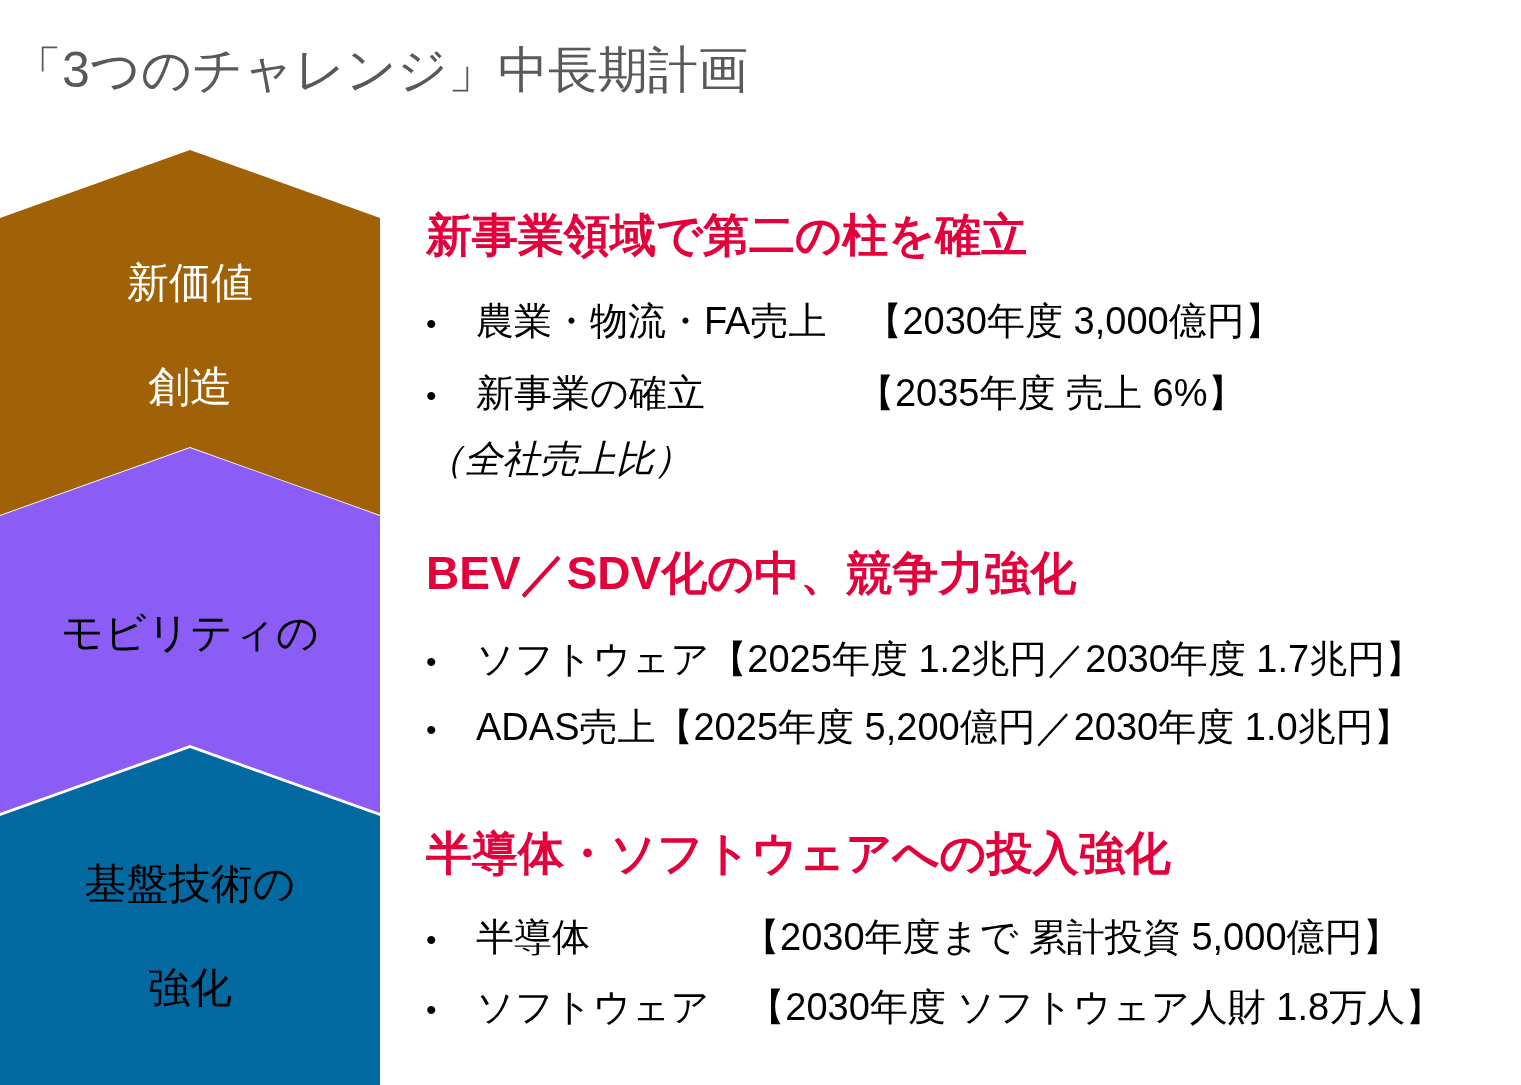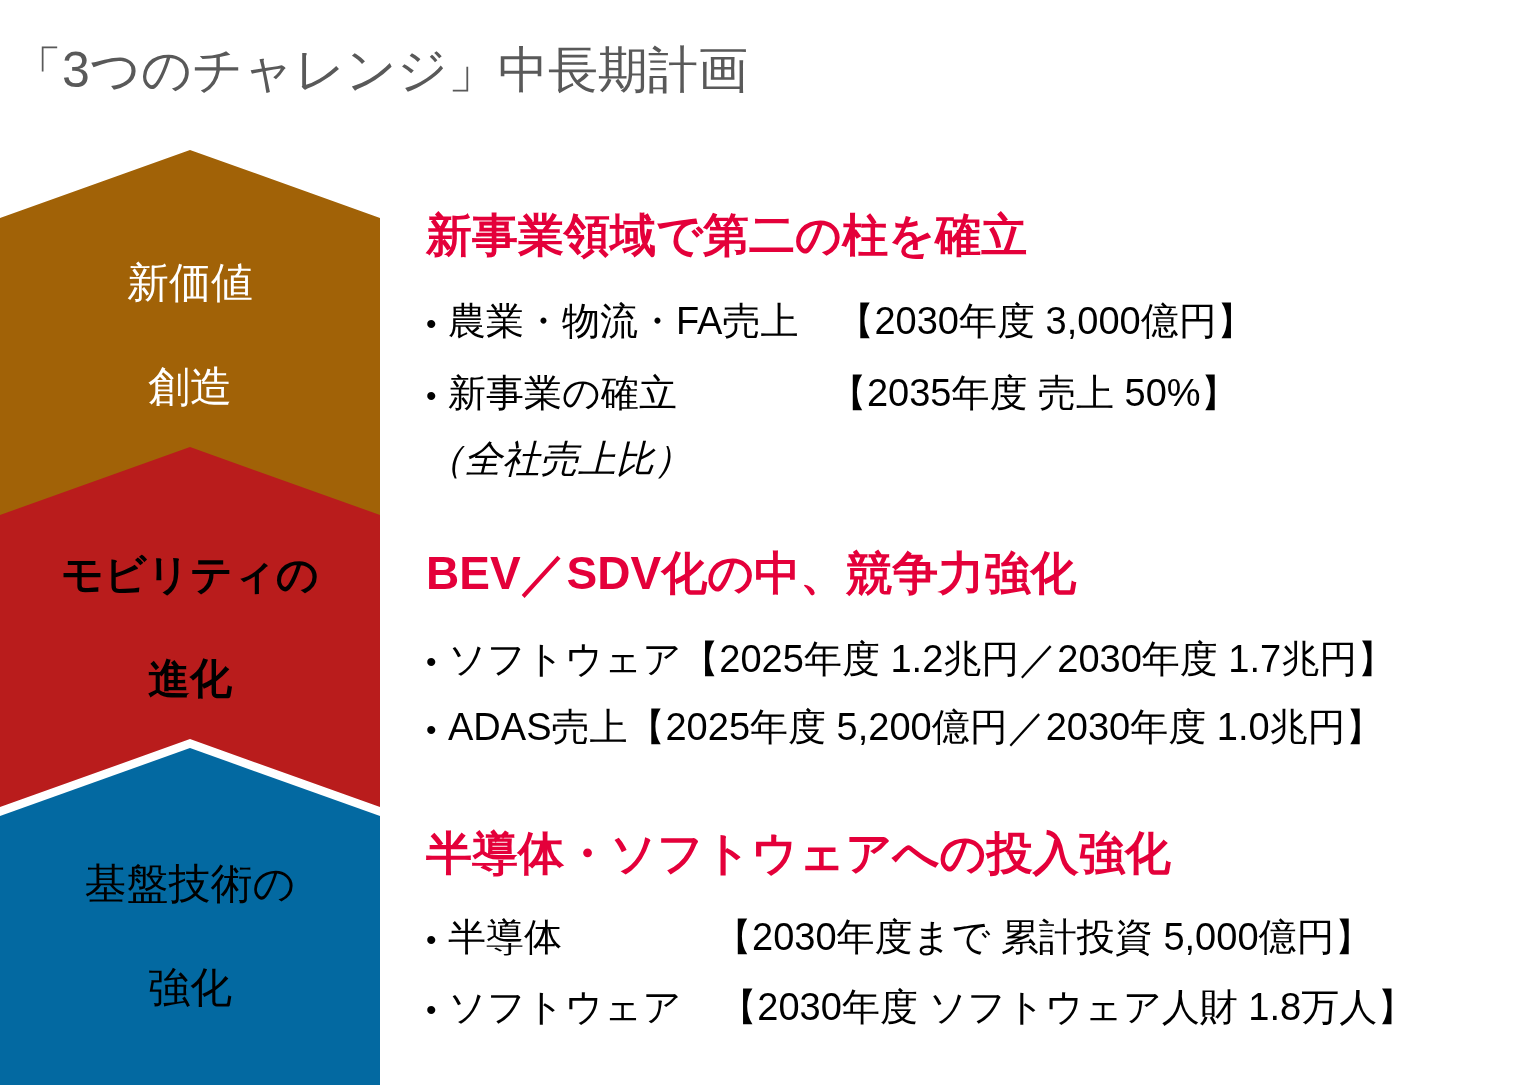--- a/index.html
+++ b/index.html
@@ -57,27 +57,26 @@
     top: 0px;
     height: 365px;
     background: #a16207;
     -webkit-clip-path: polygon(0% 18.6%, 50% 0%, 100% 18.6%, 100% 100%, 50% 81.4%, 0% 100%);
     clip-path: polygon(0% 18.6%, 50% 0%, 100% 18.6%, 100% 100%, 50% 81.4%, 0% 100%);
     color: #ffffff;
   }
   #chevron-new-value .chevron-label { padding-top: 6px; }
 
   #chevron-mobility {
-    top: 292px;
+    top: 298px;
     height: 365px;
-    background: #b91c1c;
+    background: #8b5cf6;
     -webkit-clip-path: polygon(0% 18.6%, 50% 0%, 100% 18.6%, 100% 100%, 50% 81.4%, 0% 100%);
     clip-path: polygon(0% 18.6%, 50% 0%, 100% 18.6%, 100% 100%, 50% 81.4%, 0% 100%);
     color: #000000;
-    font-weight: bold;
   }
   #chevron-mobility .chevron-label { padding-top: 6px; }
 
   #chevron-foundation {
     top: 598px;
     height: 337px;
     background: #0369a1;
     -webkit-clip-path: polygon(0% 20.2%, 50% 0%, 100% 20.2%, 100% 100%, 0% 100%);
     clip-path: polygon(0% 20.2%, 50% 0%, 100% 20.2%, 100% 100%, 0% 100%);
     color: #000000;
@@ -119,21 +118,21 @@
     line-height: 1.0;
     white-space: nowrap;
   }
   .bullet-dot {
     width: 22px;
     flex: 0 0 22px;
     font-size: 30px;
     line-height: 1;
     color: #000000;
   }
-  .bullet-text { white-space: pre; }
+  .bullet-text { white-space: pre; margin-left: 28px; }
 
   #section-new-value .bullet-item  { margin-top: 34px; }
   #section-new-value .bullet-item:first-child { margin-top: 44px; }
   #section-mobility .bullet-item   { margin-top: 30px; }
   #section-mobility .bullet-item:first-child { margin-top: 44px; }
   #section-foundation .bullet-item { margin-top: 32px; }
   #section-foundation .bullet-item:first-child { margin-top: 42px; }
 
   .note-line {
     margin-top: 28px;
@@ -156,21 +155,20 @@
   <div id="chevron-foundation" class="chevron">
     <div class="chevron-label">
       <span class="l1">基盤技術の</span>
       <span class="l2">強化</span>
     </div>
   </div>
 
   <div id="chevron-mobility" class="chevron">
     <div class="chevron-label">
       <span class="l1">モビリティの</span>
-      <span class="l2">進化</span>
     </div>
   </div>
 
   <div id="chevron-new-value" class="chevron">
     <div class="chevron-label">
       <span class="l1">新価値</span>
       <span class="l2">創造</span>
     </div>
   </div>
 
@@ -180,21 +178,21 @@
 
   <div class="section" id="section-new-value">
     <div class="section-heading">新事業領域で第二の柱を確立</div>
     <ul class="bullet-list">
       <li class="bullet-item">
         <span class="bullet-dot">•</span>
         <span class="bullet-text">農業・物流・FA売上　【2030年度 3,000億円】</span>
       </li>
       <li class="bullet-item">
         <span class="bullet-dot">•</span>
-        <span class="bullet-text">新事業の確立　　　　【2035年度 売上 50%】</span>
+        <span class="bullet-text">新事業の確立　　　　【2035年度 売上 6%】</span>
       </li>
     </ul>
     <div class="note-line">（全社売上比）</div>
   </div>
 
   <div class="section" id="section-mobility">
     <div class="section-heading">BEV／SDV化の中、競争力強化</div>
     <ul class="bullet-list">
       <li class="bullet-item">
         <span class="bullet-dot">•</span>

